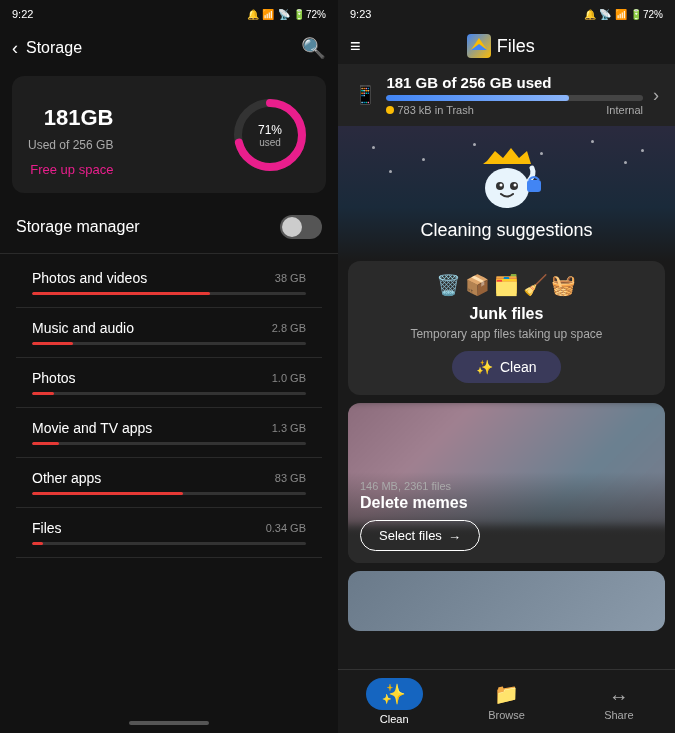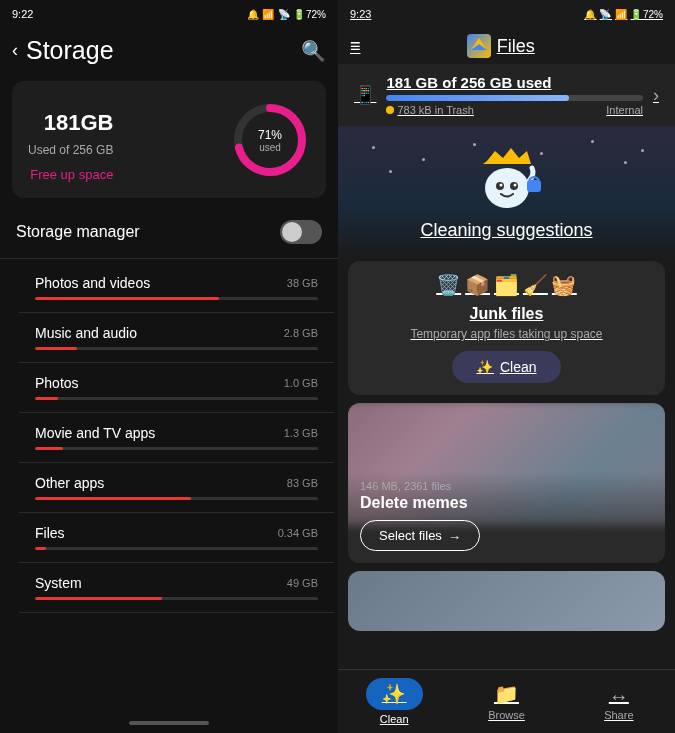--- a/index.html
+++ b/index.html
@@ -41,21 +41,21 @@
       gap: 8px;
     }
 
     .back-arrow {
       font-size: 18px;
       color: #fff;
     }
 
     .top-bar-title {
       flex: 1;
-      font-size: 25px;
+      font-size: 16px;
       font-weight: 400;
       color: #fff;
     }
 
     .search-icon-btn {
       font-size: 20px;
       color: #fff;
     }
 
     .storage-card {
@@ -113,22 +113,21 @@
       transform: translate(-50%, -50%);
       text-align: center;
       font-size: 11px;
       color: #fff;
       white-space: nowrap;
     }
 
     .storage-list {
       flex: 1;
       overflow-y: auto;
-      padding: 4px 4px;
-      margin-left: 15px;
+      padding: 4px 16px;
     }
 
     .storage-item {
       padding: 12px 16px;
       border-bottom: 1px solid #2a2a2a;
     }
 
     .storage-item-header {
       display: flex;
       justify-content: space-between;
@@ -204,21 +203,20 @@
 
     
     .right-panel {
       width: 337px;
       height: 733px;
       background: #1a1a1a;
       color: #fff;
       display: flex;
       flex-direction: column;
       overflow: hidden;
-      text-decoration: underline;
     }
 
     .status-bar-right {
       height: 28px;
       background: #1a1a1a;
       display: flex;
       align-items: center;
       justify-content: space-between;
       padding: 0 12px;
       font-size: 11px;
@@ -621,29 +619,20 @@
           <div class="progress-fill red" style="width:55%"></div>
         </div>
     </div>
     <div class="storage-item">
       <div class="storage-item-header">
         <span class="item-name">Files</span>
         <span class="item-size">0.34 GB</span>
       </div>
       <div class="progress-bar">
           <div class="progress-fill red" style="width:4%"></div>
-        </div>
-    </div>
-    <div class="storage-item">
-      <div class="storage-item-header">
-        <span class="item-name">System</span>
-        <span class="item-size">49 GB</span>
-      </div>
-      <div class="progress-bar">
-          <div class="progress-fill red" style="width:45%"></div>
         </div>
     </div>
   </div>
 
   <div class="bottom-bar-left">
     <div class="home-indicator-left"></div>
   </div>
 </div>
 
 <div class="right-panel">

